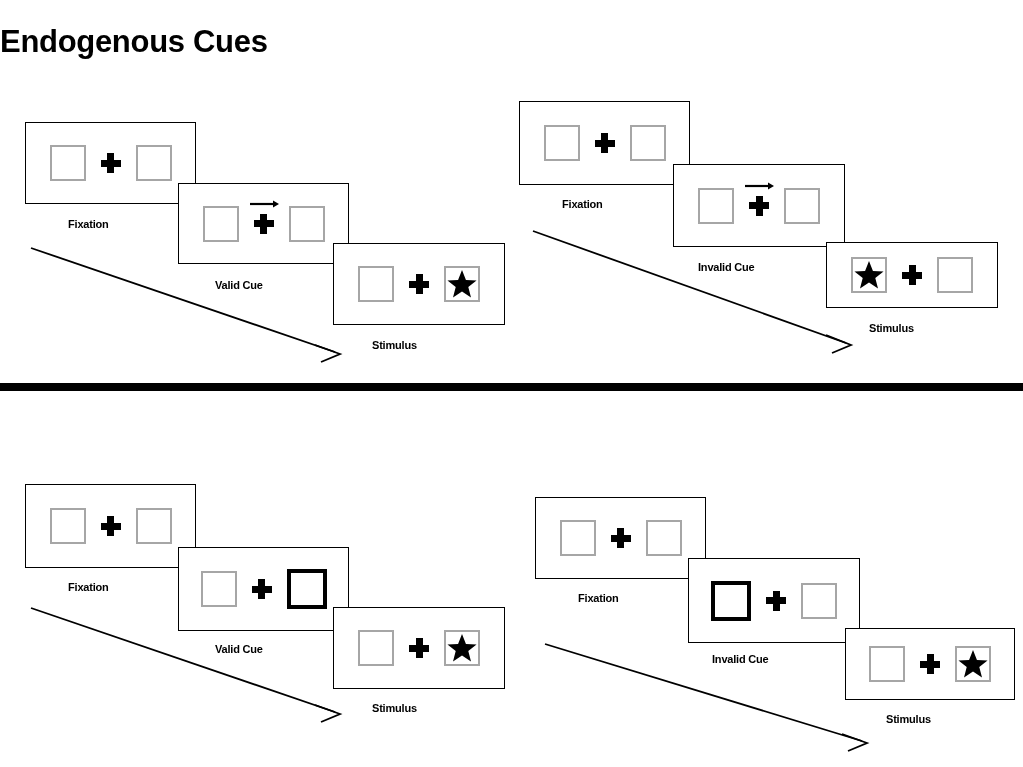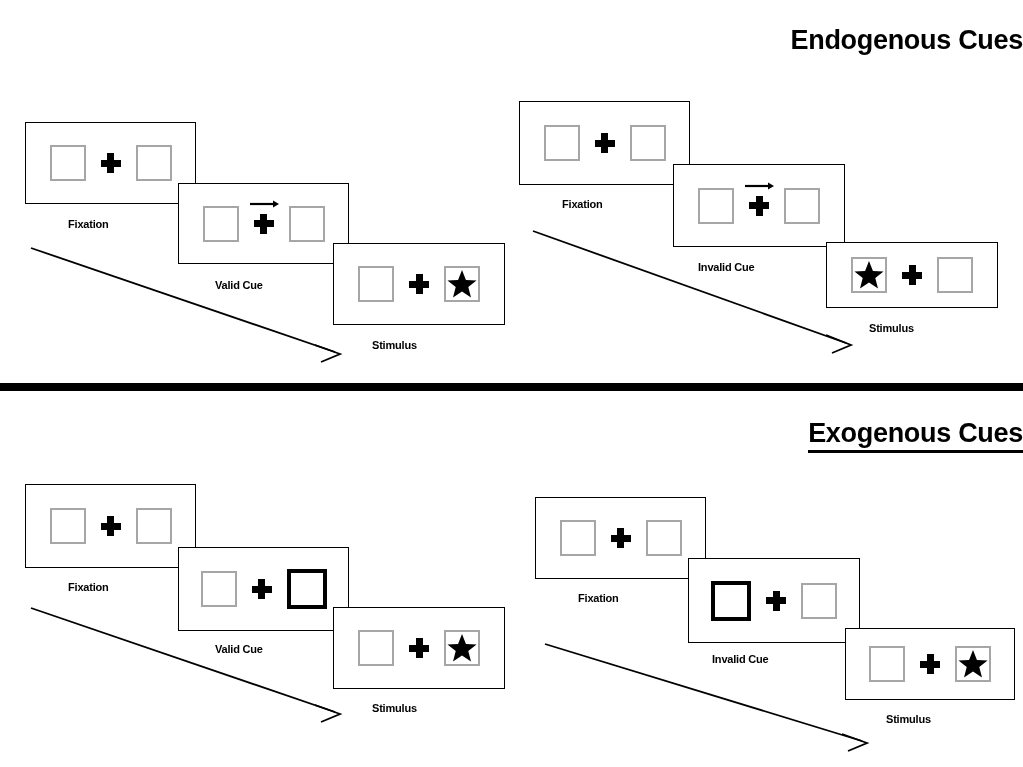--- a/index.html
+++ b/index.html
@@ -15,24 +15,24 @@
     position: relative;
     width: 1023px;
     height: 767px;
     overflow: hidden;
     background: #ffffff;
   }
 
   
   .section-title {
     position: absolute;
-    font-size: 27px;
+    font-size: 31px;
     font-weight: bold;
     letter-spacing: -0.3px;
-    text-align: right;
+    text-align: left;
     white-space: nowrap;
     border-bottom: 3px solid #000;
     padding-bottom: 1px;
     line-height: 1.05;
   }
 
   
   .divider {
     position: absolute;
     background: #000000;
@@ -229,23 +229,20 @@
   </div>
   <div class="stage-label" style="left:869px; top:322px; z-index:6;">Stimulus</div>
 
   <svg class="time-arrow" style="left:528px; top:222px; width:340px; height:140px; z-index:2;" viewBox="0 0 340 140">
     <line x1="5" y1="9" x2="318" y2="121" stroke="#000" stroke-width="1.8"></line>
     <polyline points="298,113 323,123 304,131" fill="none" stroke="#000" stroke-width="1.8"></polyline>
   </svg>
 
   <div class="divider" style="left:0; top:383px; width:1023px; height:8px;"></div>
 
-  <div class="section-title" style="left:0; top:419px; width:1023px; border-bottom:none;">
-    <span style="border-bottom:3px solid #000; padding-bottom:2px;">Exogenous Cues</span>
-  </div>
 
   <div class="frame" style="left:25px; top:484px; width:171px; height:84px; z-index:3;">
     <div class="frame-inner">
       <div class="pbox"></div>
       <div class="cross-wrap">
         <div class="cross"></div>
       </div>
       <div class="pbox"></div>
     </div>
   </div>

